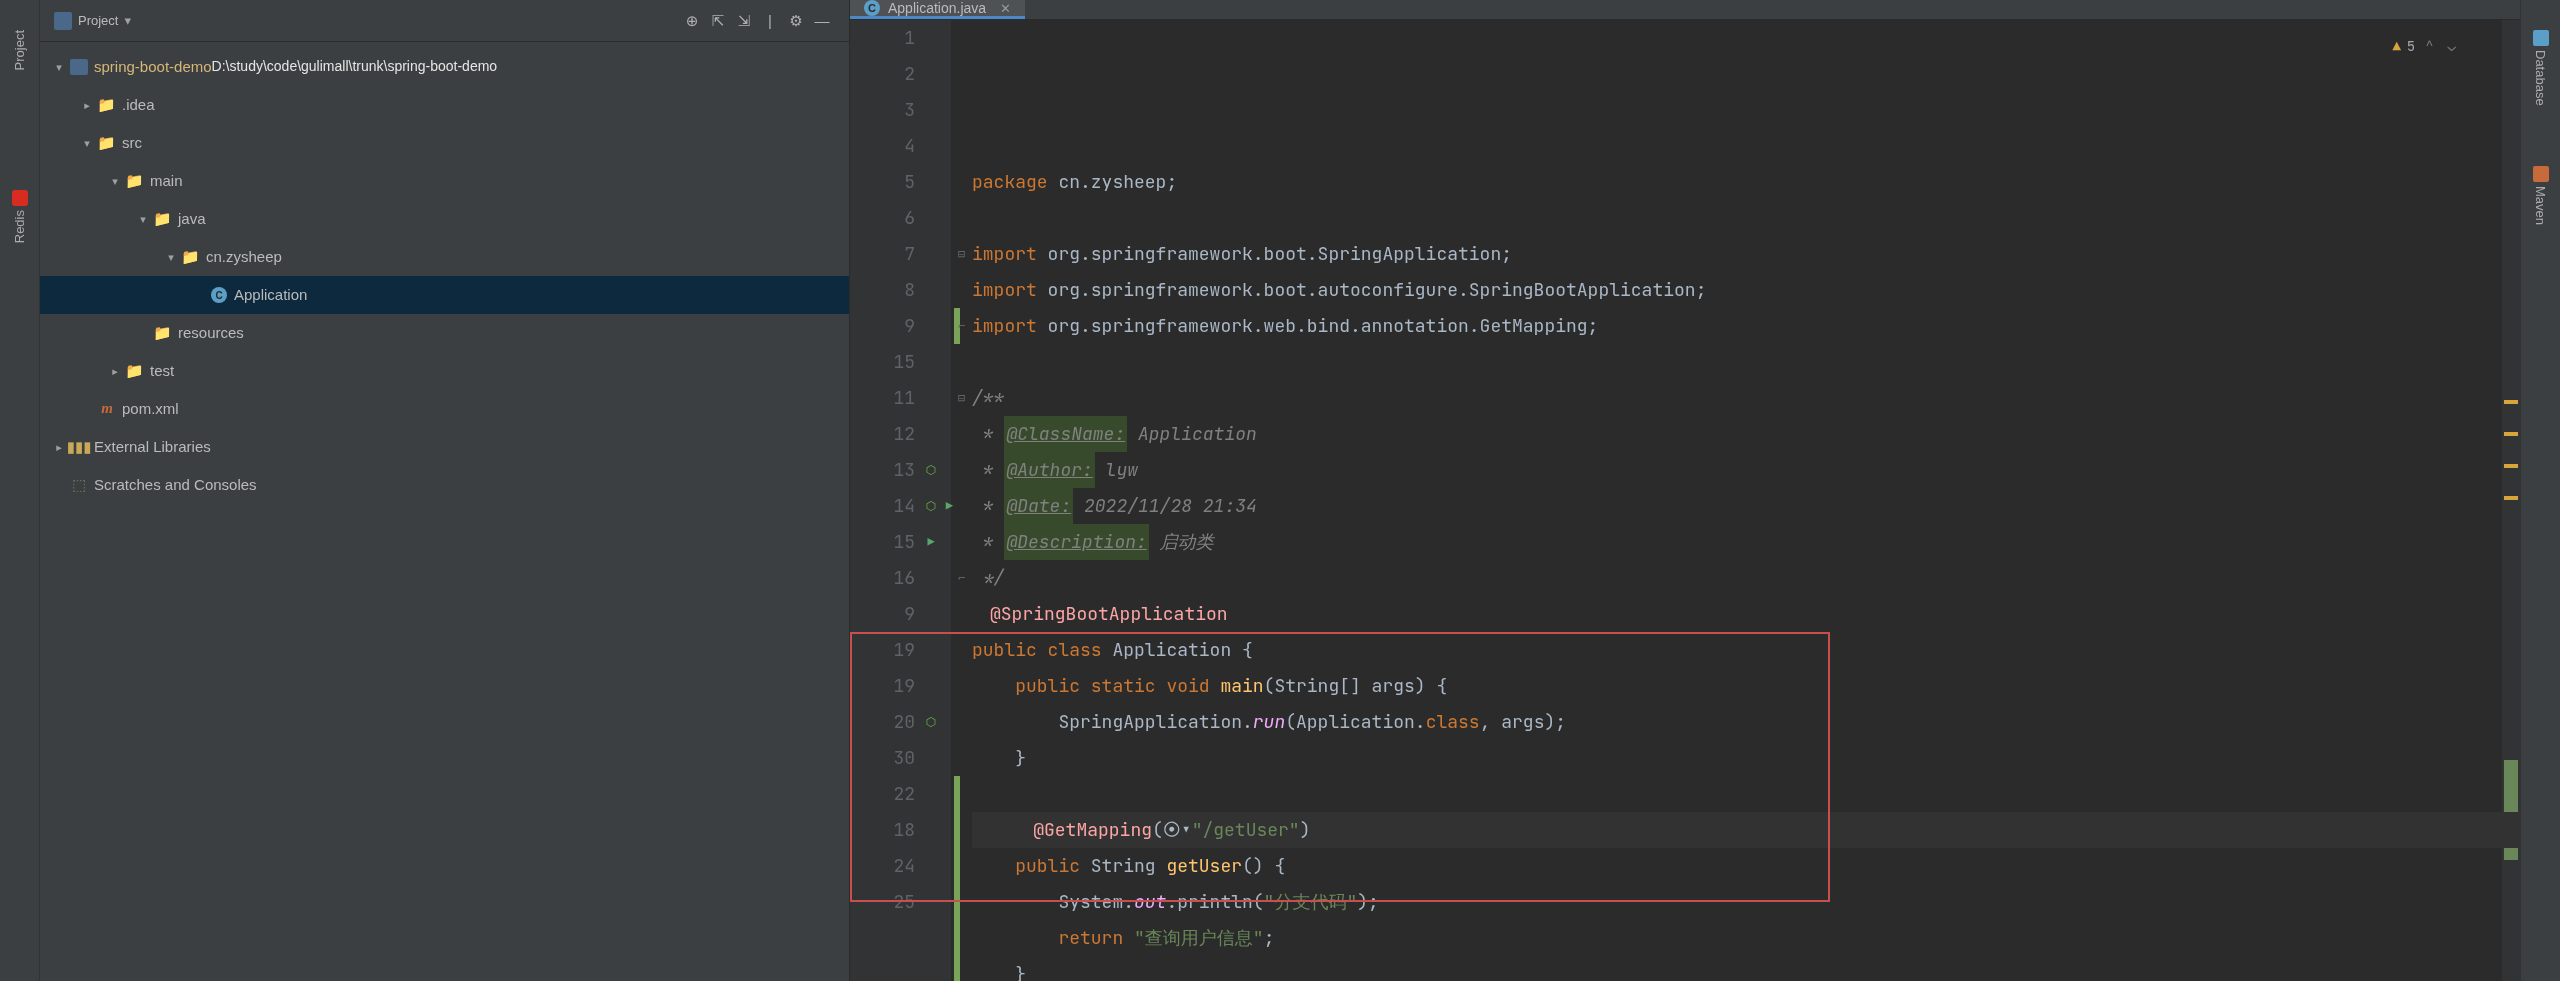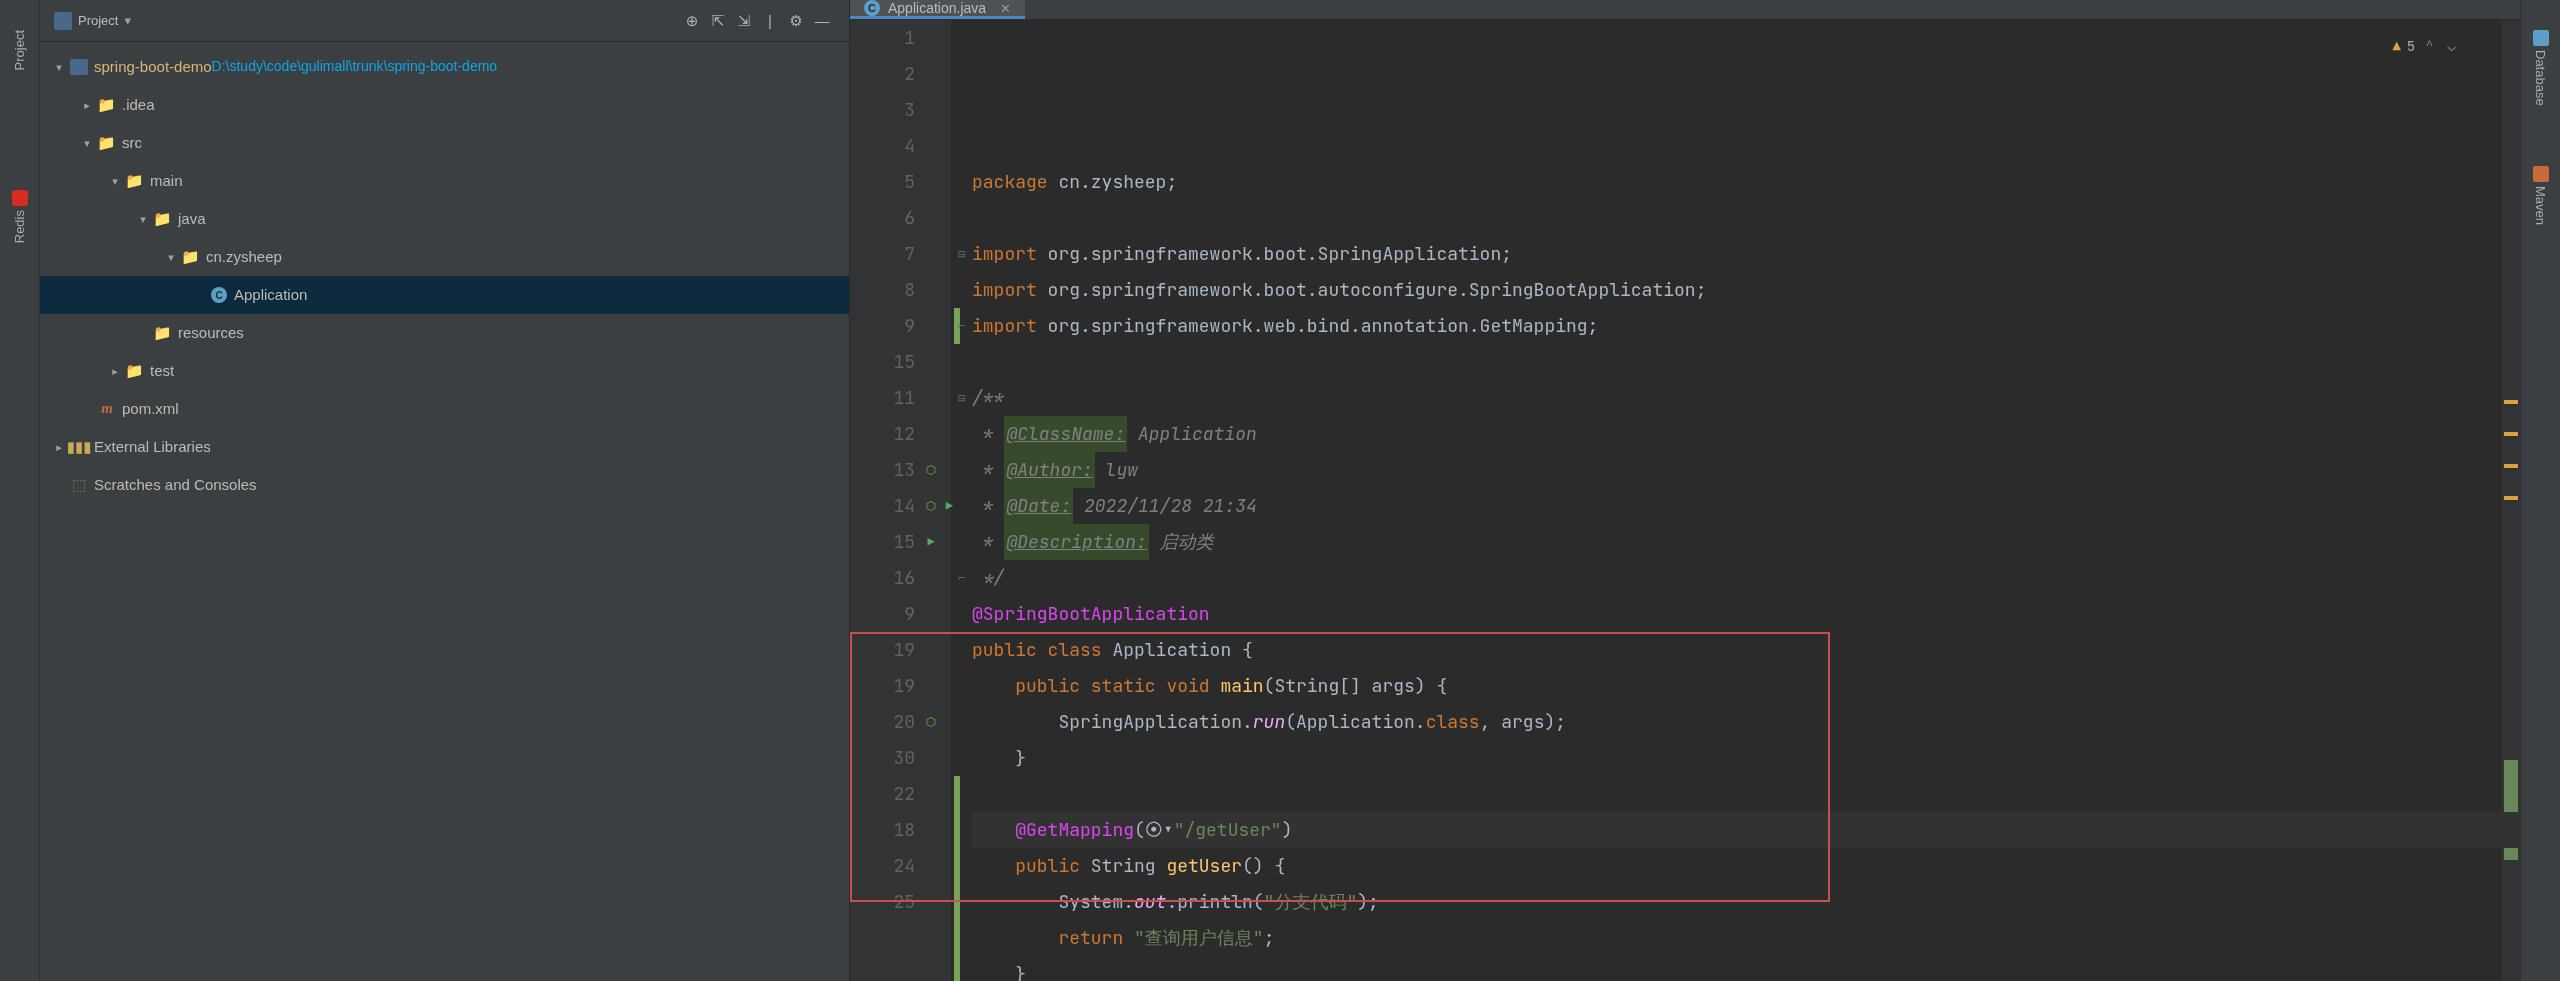--- a/index.html
+++ b/index.html
@@ -81,21 +81,21 @@
   cursor: pointer;
   white-space: nowrap;
 }
 .tree-row.selected { background: #0d293e; }
 .tree-indent { display: inline-block; }
 .tree-arrow { width: 18px; text-align: center; color: #a0a0a0; font-size: 11px; }
 .tree-icon { width: 22px; display: inline-flex; align-items: center; justify-content: center; margin-right: 4px; }
 .folder-icon { color: #87939a; }
 .folder-icon.orange { color: #c88d5a; }
 .tree-label { color: #bbbbbb; }
-.tree-label.dim { color: #0ea5e9; font-size: 14px; }
+.tree-label.dim { color: #e5e5e5; font-size: 14px; }
 .tree-label.module { color: #d5b778; font-weight: 500; }
 .editor-area {
   flex: 1;
   background: #2b2b2b;
   display: flex;
   flex-direction: column;
 }
 .editor-tabs {
   height: 42px;
   background: #3c3f41;
@@ -150,21 +150,21 @@
   padding-left: 20px;
   position: relative;
   color: #a9b7c6;
   white-space: pre;
 }
 .code-line { height: 36px; display: flex; align-items: center; position: relative; }
 .fold-mark { position: absolute; left: 0; }
 .kw { color: #cc7832; }
 .str { color: #6a8759; }
 .comm { color: #808080; font-style: italic; }
-.anno { color: #d946ef; }
+.anno { color: #fca5a5; margin-left: 18px; }
 .field { color: #f0abfc; font-style: italic; }
 .highlight-tag { background: #374b2c; padding: 0 2px; text-decoration: underline; }
 .pkg-imp { color: #a9b7c6; }
 .sbapp { color: #a9b7c6; }
 .cls-name { color: #a9b7c6; }
 .fn { color: #ffc66d; }
 .warn-badge {
   position: absolute;
   top: 8px;
   right: 60px;

